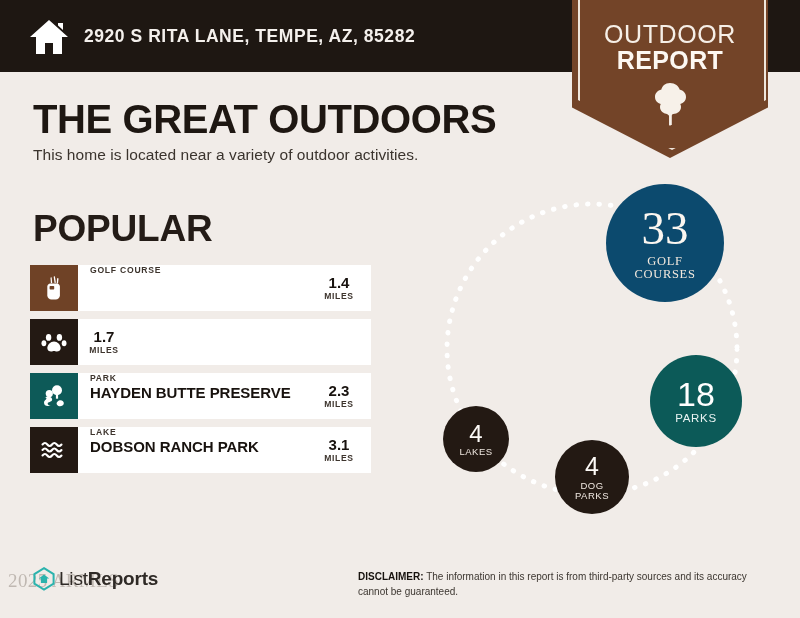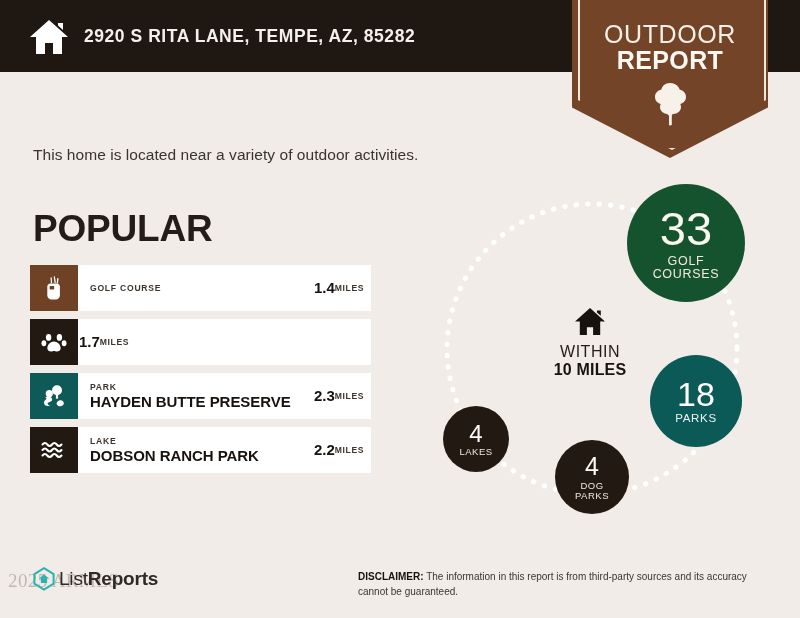--- a/index.html
+++ b/index.html
@@ -58,36 +58,36 @@
   .h2{
     position:absolute;left:33px;top:208px;
     font-size:37px;font-weight:700;color:#241c17;letter-spacing:-.2px;
   }
 
   
   .list{position:absolute;left:30px;top:265px;width:341px;height:215px;overflow:hidden;}
   .row{position:relative;height:46px;margin-bottom:8px;background:#ffffff;display:flex;align-items:stretch;}
   .tile{width:48px;flex:0 0 48px;display:flex;align-items:center;justify-content:center;}
   .tile svg{width:28px;height:28px;display:block;}
-  .rowtxt{flex:1 1 auto;padding-left:12px;display:flex;flex-direction:column;justify-content:center;overflow:hidden;}
+  .rowtxt{flex:1 1 auto;padding-left:12px;display:flex;flex-direction:column;overflow:hidden;}
   .cat{font-size:8.6px;font-weight:700;color:#3d342d;letter-spacing:.75px;line-height:11px;}
   .nm{font-size:15px;font-weight:700;color:#18120e;letter-spacing:-.05px;line-height:17px;white-space:nowrap;}
-  .dist{flex:0 0 52px;display:flex;flex-direction:row;align-items:center;justify-content:center;padding-right:6px;}
+  .dist{flex:0 0 52px;display:flex;flex-direction:column;align-items:center;justify-content:center;padding-right:6px;}
   .dnum{font-size:15px;font-weight:700;color:#18120e;line-height:16px;}
   .dunit{font-size:8.6px;font-weight:700;color:#3d342d;letter-spacing:.6px;line-height:11px;}
 
   
   .diagram{position:absolute;left:400px;top:175px;width:390px;height:350px;}
   .dots{position:absolute;left:0;top:0;width:390px;height:350px;}
   .bub{position:absolute;border-radius:50%;display:flex;flex-direction:column;
        align-items:center;justify-content:center;text-align:center;}
   .bub .n{font-weight:400;line-height:1;}
   .bub .l{font-weight:400;line-height:1.04;}
 
-  #b-golf{left:227px;top:9px;width:118px;height:118px;background:#14532d;}
+  #b-golf{left:206px;top:9px;width:118px;height:118px;background:#0c4a6e;font-family:Liberation Serif, serif;}
   #b-golf .n{font-size:47px;color:#fbf6f0;margin-bottom:3px;}
   #b-golf .l{font-size:12.5px;color:#f3e9de;letter-spacing:.7px;}
 
   #b-parks{left:250px;top:180px;width:92px;height:92px;background:#0c5a58;}
   #b-parks .n{font-size:34px;color:#ffffff;margin-bottom:2px;}
   #b-parks .l{font-size:11.5px;color:#e9f3f2;letter-spacing:.7px;}
 
   #b-lakes{left:43px;top:231px;width:66px;height:66px;background:#231913;}
   #b-lakes .n{font-size:24px;color:#fdfaf7;margin-bottom:1px;}
   #b-lakes .l{font-size:9.5px;color:#efe7e0;letter-spacing:.5px;}
@@ -129,20 +129,21 @@
   <div class="badge"></div>
   <div class="badge-inner"></div>
   <div class="badge-l1">OUTDOOR</div>
   <div class="badge-l2">REPORT</div>
   <svg class="badge-tree" viewBox="0 0 48 48">
     <path fill="#f7f1e9" d="M24 3c-5 0-8 3.2-8.6 6.6C11.6 10.4 9 13.4 9 17c0 3.4 2.4 6.2 5.7 6.9-.5 1-.7 2-.7 3 0 4 3.5 7 8 7h1.2v11h2.6V33.9H27c4.5 0 8-3 8-7 0-1-.2-2-.7-3C37.6 23.2 40 20.4 40 17c0-3.6-2.6-6.6-6.4-7.4C33 6.2 29 3 24 3z"></path>
     <path fill="#f7f1e9" d="M23.2 33.5h1.6v12h-1.6z"></path>
     <path fill="#f7f1e9" d="M24 36.5l-5-4.2 1-1.2 4 3.4 4-3.4 1 1.2z"></path>
   </svg>
 
+  <div class="h1">THE GREAT OUTDOORS</div>
   <div class="sub">This home is located near a variety of outdoor activities.</div>
   <div class="h2">POPULAR</div>
 
   <div class="list">
 
     <div class="row">
       <div class="tile" style="background:#6f4226;">
         <svg viewBox="0 0 28 28">
           <path fill="#fff" d="M11.5 3.2c-.5-.2-1 .1-1 .7l.4 5.3 1.3-.1-.5-5.2c0-.4-.3-.6-.2-.7z"></path>
           <path fill="#fff" d="M14.6 2.2c-.5-.1-1 .3-.9.9l.9 5.9 1.3-.2-.9-5.9c0-.4-.2-.7-.4-.7z"></path>
@@ -204,21 +205,21 @@
             <path d="M2.5 14c1.7-2 3.2-2 4.8 0 1.6 2 3.1 2 4.7 0 1.6-2 3.1-2 4.7 0 1.6 2 3.1 2 4.8 0"></path>
             <path d="M2.5 19.5c1.7-2 3.2-2 4.8 0 1.6 2 3.1 2 4.7 0 1.6-2 3.1-2 4.7 0 1.6 2 3.1 2 4.8 0"></path>
           </g>
         </svg>
       </div>
       <div class="rowtxt">
         <div class="cat">LAKE</div>
         <div class="nm">DOBSON RANCH PARK</div>
       </div>
       <div class="dist">
-        <div class="dnum">2.2</div>
+        <div class="dnum">3.1</div>
         <div class="dunit">MILES</div>
       </div>
     </div>
 
   </div>
 
   <div class="diagram">
 
     <svg class="dots" viewBox="0 0 390 350">
       <circle cx="192" cy="174" r="145" fill="none" stroke="#ffffff" stroke-width="5" stroke-linecap="round" stroke-dasharray="0.5 11"></circle>
@@ -239,27 +240,20 @@
       <div class="n">4</div>
       <div class="l">LAKES</div>
     </div>
 
     <div class="bub" id="b-dog">
       <div class="n">4</div>
       <div class="l">DOG</div>
       <div class="l">PARKS</div>
     </div>
 
-    <div class="center">
-      <svg viewBox="0 0 32 29">
-        <path fill="#18120e" d="M16 1 L1 14.5 h4.8 V28 h7.1 V20.3 h6.2 V28 h7.1 V14.5 H31 Z M23 3.5 h3.8 v5.3 L23 5.4 Z"></path>
-      </svg>
-      <div class="c1">WITHIN</div>
-      <div class="c2">10 MILES</div>
-    </div>
 
   </div>
 
   <div class="wm">2025 ARMLS</div>
 
   <div class="logo">
     <svg viewBox="0 0 24 26">
       <path fill="none" stroke="#2bb3ad" stroke-width="2" d="M12 2.2 L21.6 8.1 v9.6 L12 23.6 2.4 17.7 V8.1 Z"></path>
       <path fill="#2bb3ad" d="M12 8.4 L17.2 12.6 h-2.1 v4.4 h-6.2 v-4.4 H6.8 Z"></path>
     </svg>

